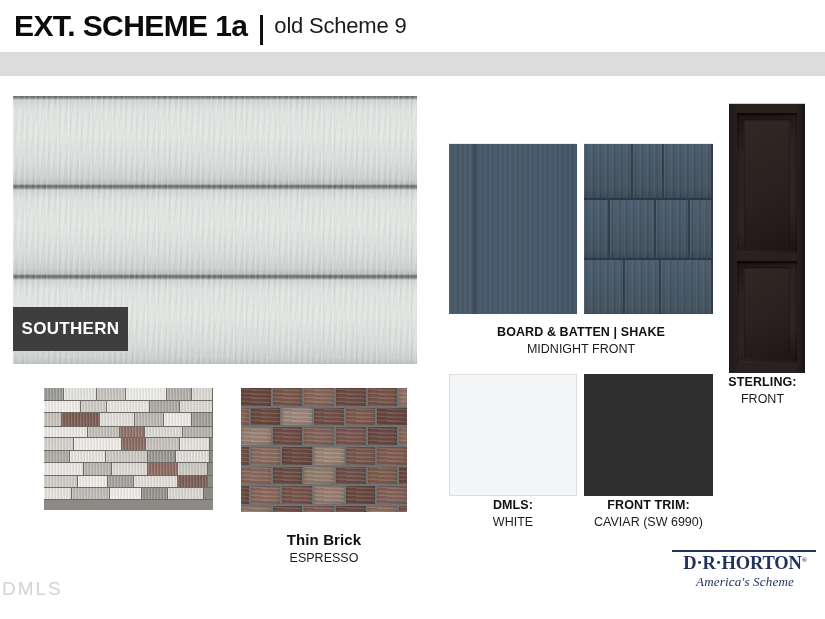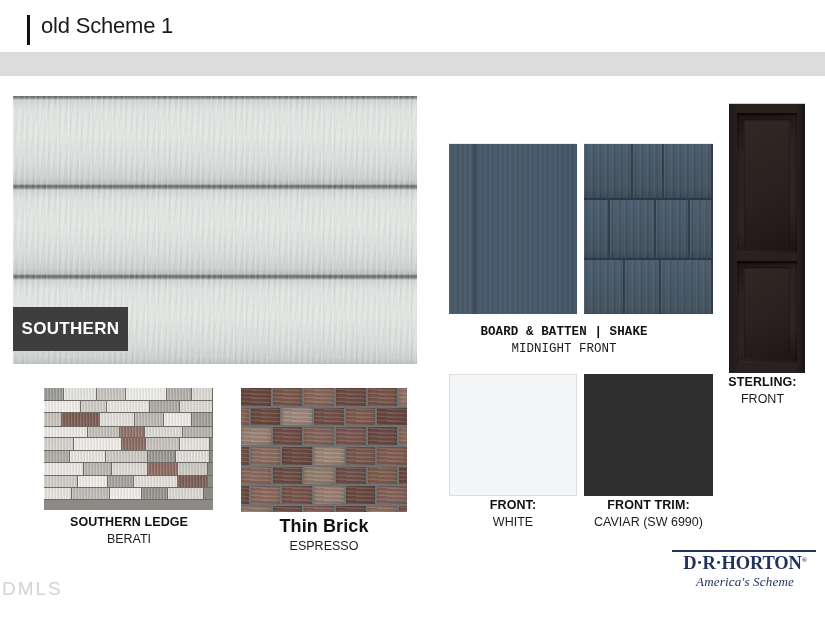--- a/index.html
+++ b/index.html
@@ -282,28 +282,28 @@
     white-space: nowrap;
   }
   .cap-sub {
     font-size: 12.5px;
     font-weight: normal;
     color: #1c1c1c;
     line-height: 1.3;
     white-space: nowrap;
   }
 
-  .cap-bb      { left: 432px; top: 325px; width: 264px; font-family: Liberation Mono, monospace; }
+  .cap-bb      { left: 449px; top: 325px; width: 264px; }
   .cap-shutter { left: 700px; top: 375px; width: 125px; }
   .cap-stone   { left: 24px;  top: 515px; width: 210px; }
   .cap-brick   { left: 224px; top: 515px; width: 200px; }
   .cap-trim    { left: 449px; top: 498px; width: 128px; }
   .cap-door    { left: 570px; top: 498px; width: 157px; }
 
-  .cap-brick .cap-title { font-size: 18px; }
+  .cap-brick .cap-title { font-size: 15px; margin-top: 16px; }
 
   
   .logo {
     position: absolute;
     left: 672px; top: 550px;
     width: 146px;
     text-align: center;
     color: #23325c;
   }
   .logo-rule {
@@ -337,22 +337,23 @@
     font-family: "Liberation Sans", sans-serif;
     user-select: none;
   }
 </style>
 </head>
 <body>
 
 <div class="board">
 
   <div class="header">
+    <span class="title-main">EXT. SCHEME 1a</span>
     <span class="title-divider"></span>
-    <span class="title-sub">old Scheme 1</span>
+    <span class="title-sub">old Scheme 9</span>
   </div>
   <div class="header-rule"></div>
 
   <div class="siding">
     <div class="siding-grain"></div>
     <div class="siding-grain2"></div>
   </div>
   <div class="siding-label">
     <span>SOUTHERN</span>
   </div>
@@ -452,24 +453,20 @@
         <div class="stone" style="width: 30px; background: rgb(123, 92, 85);"></div>
       </div>
       <div class="stone-row" style="height: 12px;">
         <div class="stone" style="width: 28px; background: rgb(231, 229, 224);"></div>
         <div class="stone" style="width: 38px; background: rgb(192, 189, 183);"></div>
         <div class="stone" style="width: 32px; background: rgb(240, 239, 235);"></div>
         <div class="stone" style="width: 26px; background: rgb(151, 148, 142);"></div>
         <div class="stone" style="width: 36px; background: rgb(220, 217, 212);"></div>
       </div>
     </div>
-  <div class="caption cap-stone">
-    <div class="cap-title">SOUTHERN LEDGE</div>
-    <div class="cap-sub">BERATI</div>
-  </div>
 
   <div class="brick-swatch" id="brick-swatch">
       <div class="brick-row">
         <div class="brick" style="width: 30px; background: rgb(107, 74, 66);"></div>
         <div class="brick" style="width: 30px; background: rgb(125, 90, 78);"></div>
         <div class="brick" style="width: 30px; background: rgb(138, 106, 92);"></div>
         <div class="brick" style="width: 30px; background: rgb(111, 78, 69);"></div>
         <div class="brick" style="width: 30px; background: rgb(122, 87, 76);"></div>
         <div class="brick" style="width: 30px; background: rgb(147, 119, 106);"></div>
       </div>
@@ -522,21 +519,21 @@
         <div class="brick" style="width: 30px; background: rgb(120, 86, 76);"></div>
       </div>
     </div>
   <div class="caption cap-brick">
     <div class="cap-title">Thin Brick</div>
     <div class="cap-sub">ESPRESSO</div>
   </div>
 
   <div class="trim-swatch"></div>
   <div class="caption cap-trim">
-    <div class="cap-title">FRONT:</div>
+    <div class="cap-title">DMLS:</div>
     <div class="cap-sub">WHITE</div>
   </div>
 
   <div class="door-swatch"></div>
   <div class="caption cap-door">
     <div class="cap-title">FRONT TRIM:</div>
     <div class="cap-sub">CAVIAR (SW 6990)</div>
   </div>
 
   <div class="logo">

